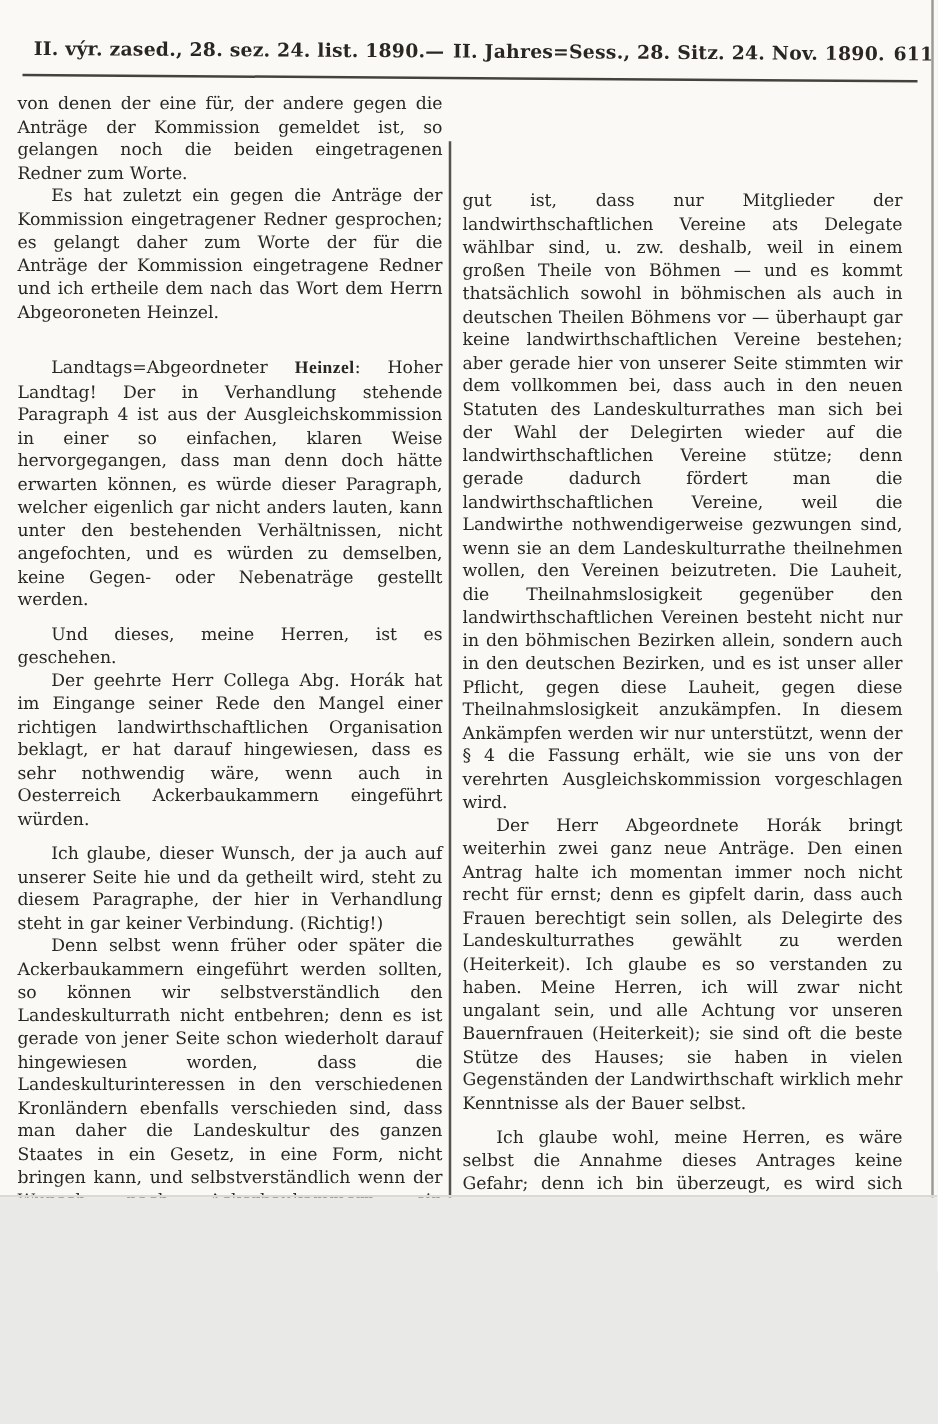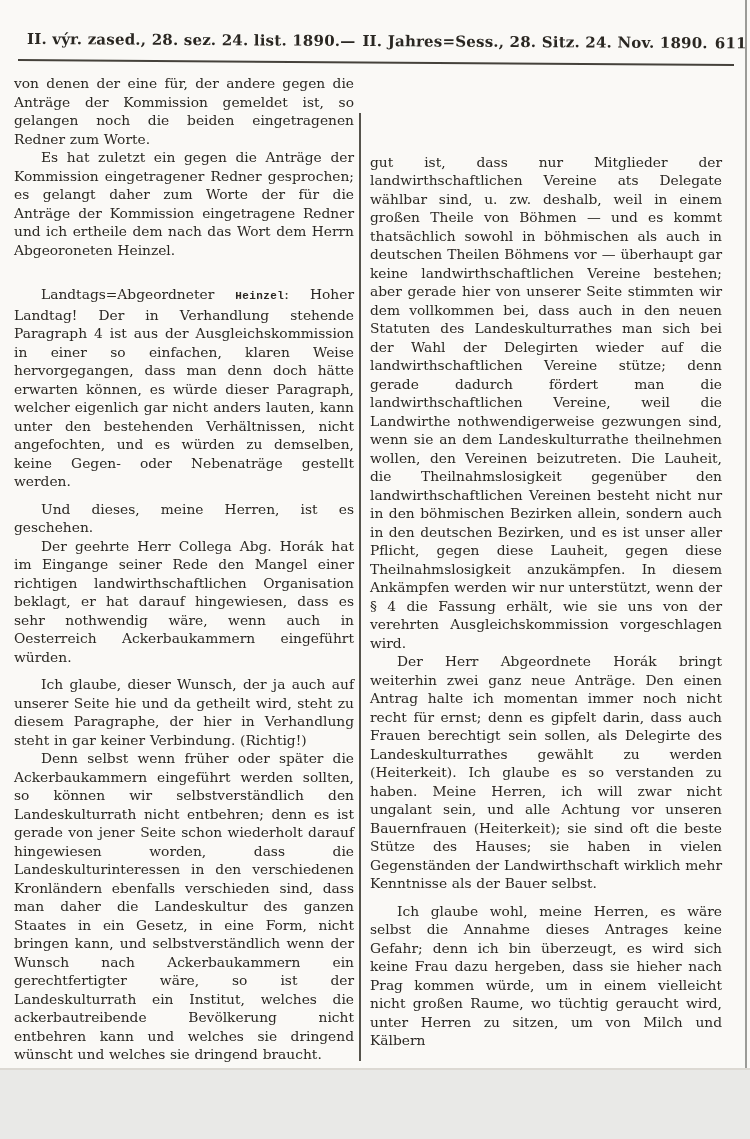--- a/index.html
+++ b/index.html
@@ -1,18 +1,18 @@
 <!DOCTYPE html>
 <html lang="de"><head>
 <meta charset="utf-8">
 <style>
   html,body{margin:0;padding:0;}
   body{background:#e9e9e7;}
   .page{
-    position:relative;width:750px;height:1070px;margin:0 auto;
+    position:relative;width:750px;height:958px;margin:0 auto;
     background:var(--paper,#faf9f6);color:var(--ink,#2a2722);
     font-family:"DejaVu Serif","Liberation Serif",serif;
     overflow:hidden;
   }
   .hdr{
     position:absolute;left:27px;top:30px;width:700px;
     display:flex;justify-content:space-between;align-items:baseline;
     font-size:15px;font-weight:700;white-space:nowrap;
     transform:rotate(0.35deg);transform-origin:left center;
     letter-spacing:0.2px;
@@ -35,22 +35,22 @@
     margin-left:5px;margin-right:9px;flex:none;
   }
   .para{
     margin:0;font-size:13.8px;line-height:18.5px;
     word-spacing:0.4px;
   }
   .ind{text-indent:27px;}
   .gap-sm{margin-top:9px;}
   .gap-lg{margin-top:26px;}
   .bold{
-    font-family:Liberation Mono, monospace;
-    font-weight:bold;font-size:11px;letter-spacing:0.4px;
+    font-family:Liberation Serif, serif;
+    font-weight:bold;font-size:14px;letter-spacing:0.4px;
   }
   .edge-right{
     position:absolute;top:0;right:3px;width:2px;height:1139px;
     background:var(--edge,#9b9b97);
   }
   .edge-bottom{
     position:absolute;left:0;bottom:0;width:750px;height:2px;
     background:#dcd9d3;
   }
 </style>

